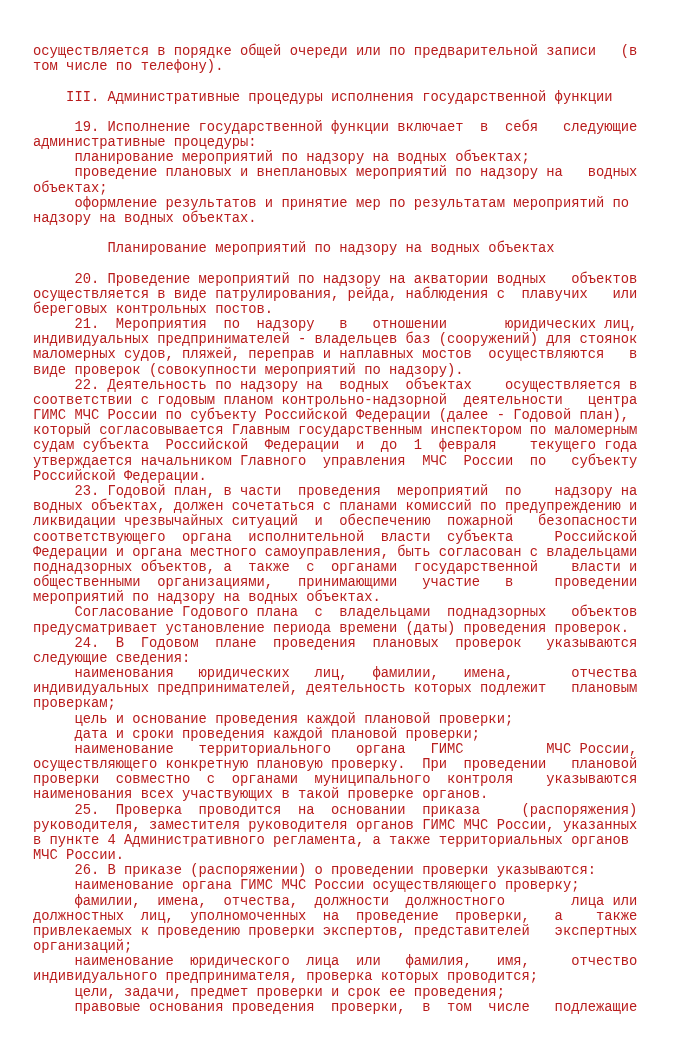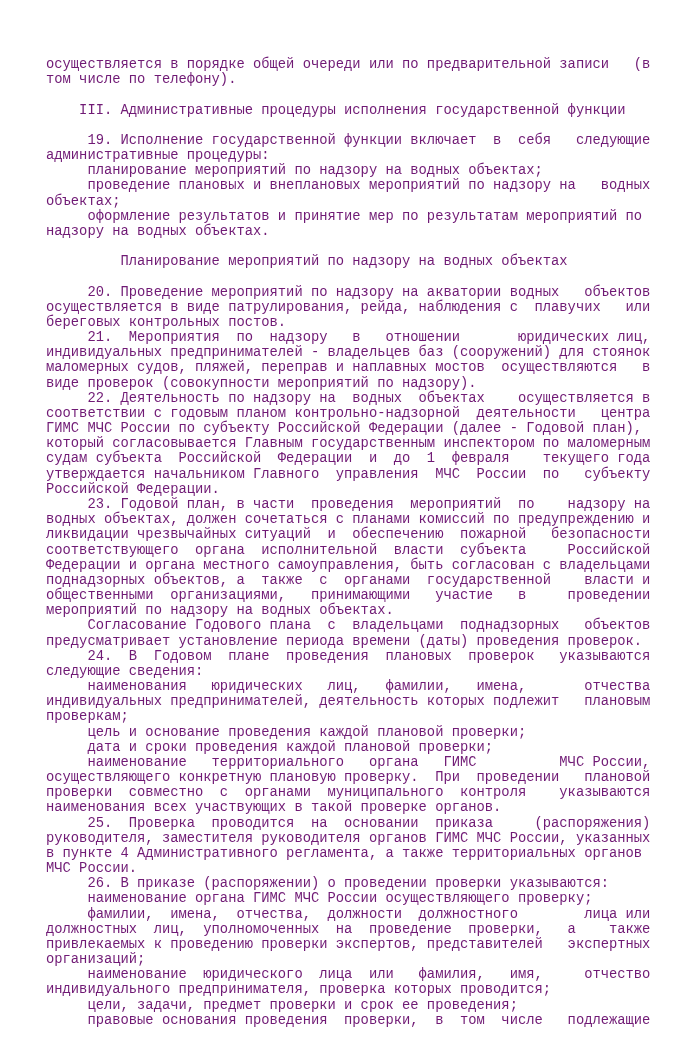--- a/index.html
+++ b/index.html
@@ -18,26 +18,26 @@
     left: 0;
     top: 0;
     width: 674px;
     height: 1048px;
     background: #ffffff;
   }
   pre.document-text {
     position: absolute;
     left: 30px;
     top: 41px;
-    margin: 16px;
+    margin: 3px;
     padding: 0;
     font-family: "Liberation Mono", "DejaVu Sans Mono", monospace;
     font-size: 13.8px;
     line-height: 15.17px;
-    color: #701a75;
+    color: #b91c1c;
     white-space: pre;
     letter-spacing: 0;
   }
 </style>
 </head>
 <body>
 
 <div class="document-page">
   <pre class="document-text">осуществляется в порядке общей очереди или по предварительной записи   (в
 том числе по телефону).

